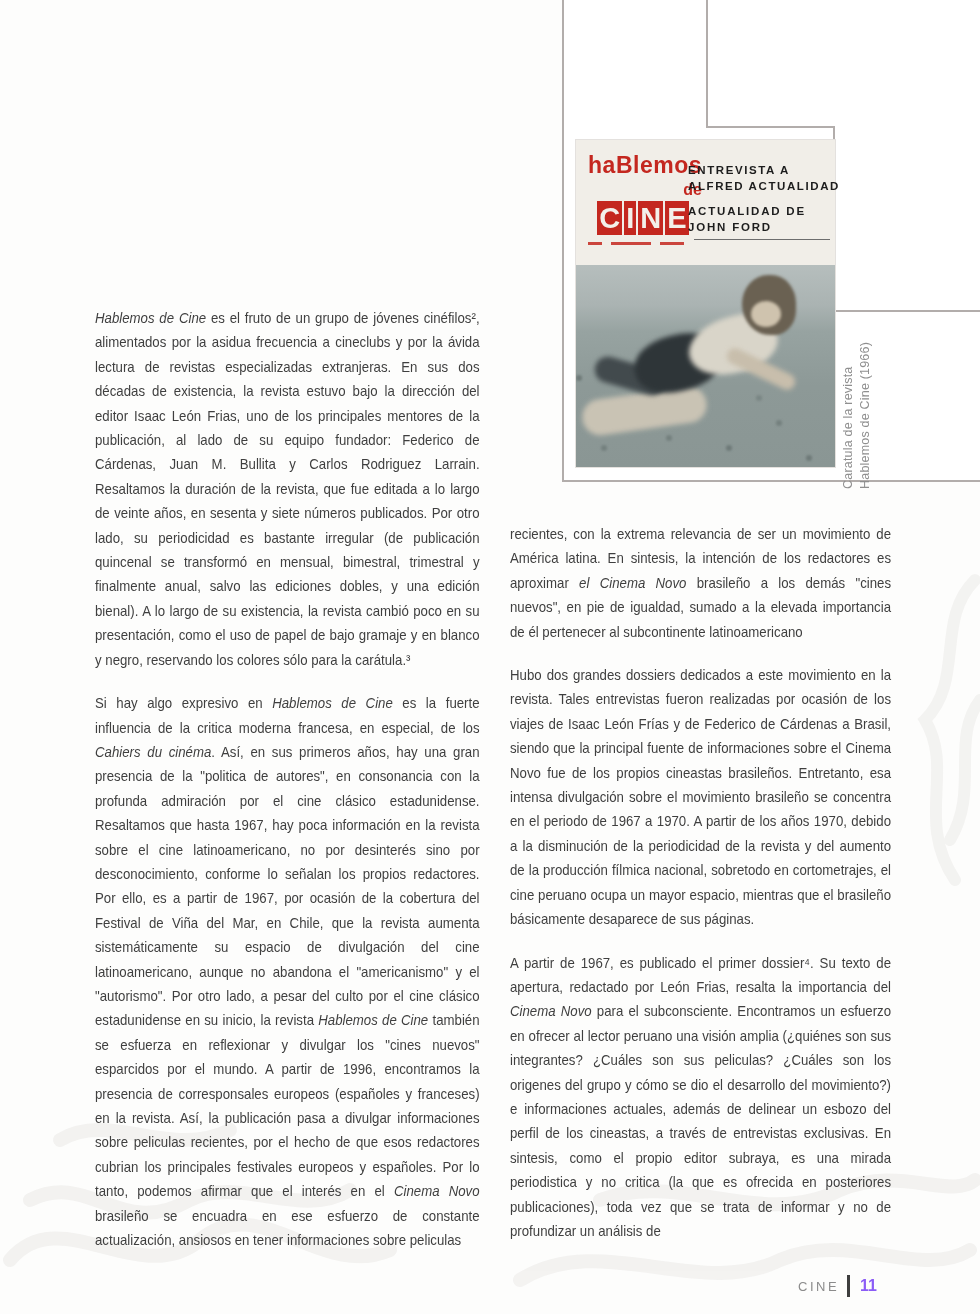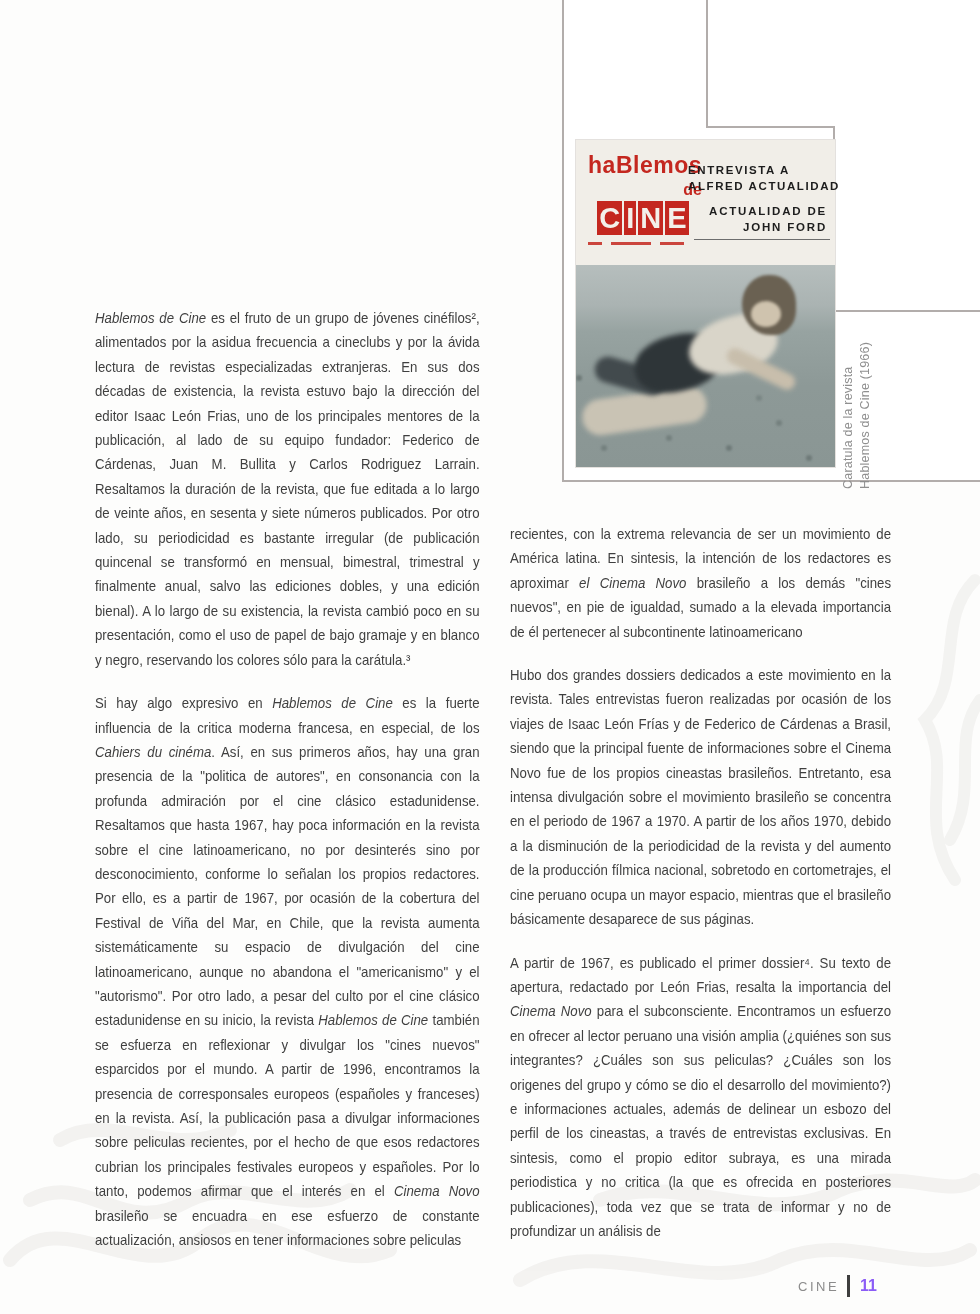--- a/index.html
+++ b/index.html
@@ -27,21 +27,21 @@
   .logo-l1{font-size:23px;font-weight:bold;letter-spacing:0.5px;}
   .logo-l2{font-size:16px;font-weight:bold;margin-top:5px;}
   .logo-cine{margin-top:3px;text-align:center;white-space:nowrap;}
   .logo-cine span{display:inline-block;background:#c4271f;color:#f3f0ea;font-weight:bold;
     font-size:29px;line-height:34px;padding:0 2px;margin-right:2px;}
   .issue-marks{position:absolute;left:12px;top:102px;display:flex;gap:9px;align-items:center;}
   .issue-marks i{display:block;height:3px;background:#c4271f;opacity:.85;}
   .im1{width:14px;} .im2{width:40px;} .im3{width:24px;}
   .headlines{position:absolute;left:112px;top:22px;right:8px;color:#1d1d1d;}
   .h-group1{font-size:11.5px;font-weight:bold;letter-spacing:1.6px;line-height:16px;text-align:left;white-space:nowrap;}
-  .h-group2{margin-top:9px;font-size:11.5px;font-weight:bold;letter-spacing:1.8px;line-height:16px;text-align:right;white-space:nowrap;}
+  .h-group2{margin-top:9px;font-size:11.5px;font-weight:bold;letter-spacing:1.8px;line-height:16px;text-align:left;white-space:nowrap;}
   .header-rule{position:absolute;left:118px;right:5px;top:99px;height:1px;background:#6d6d6d;}
   
   .cover-photo{position:relative;width:100%;height:202px;overflow:hidden;
     background:linear-gradient(180deg,#b6bebd 0%,#aab3b2 20%,#97a3a1 33%,#8d9997 60%,#8a9694 100%);}
   .sh{position:absolute;filter:blur(2.5px);}
   .sh-log{left:6px;top:128px;width:125px;height:36px;background:#c9c3b4;border-radius:18px;transform:rotate(-8deg);}
   .sh-leg{left:18px;top:98px;width:72px;height:26px;background:#424a4d;border-radius:13px;transform:rotate(16deg);}
   .sh-skirt{left:58px;top:70px;width:88px;height:56px;background:#2e3538;border-radius:46%;transform:rotate(-14deg);}
   .sh-blouse{left:112px;top:52px;width:90px;height:56px;background:#d9d5c9;border-radius:52% 42% 46% 52%;transform:rotate(-16deg);}
   .sh-arm{left:148px;top:96px;width:74px;height:16px;background:#c8beac;border-radius:8px;transform:rotate(26deg);}

